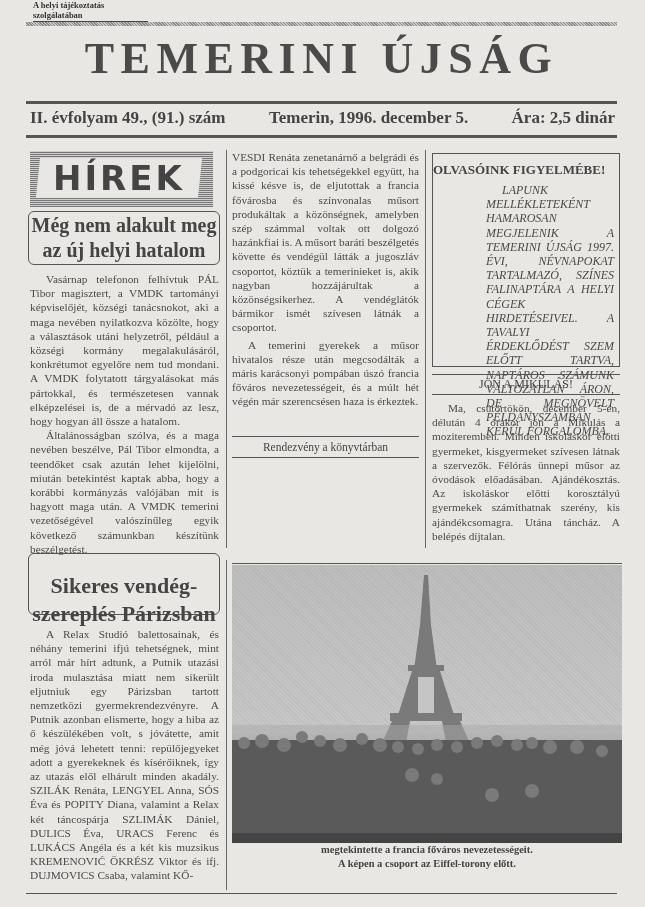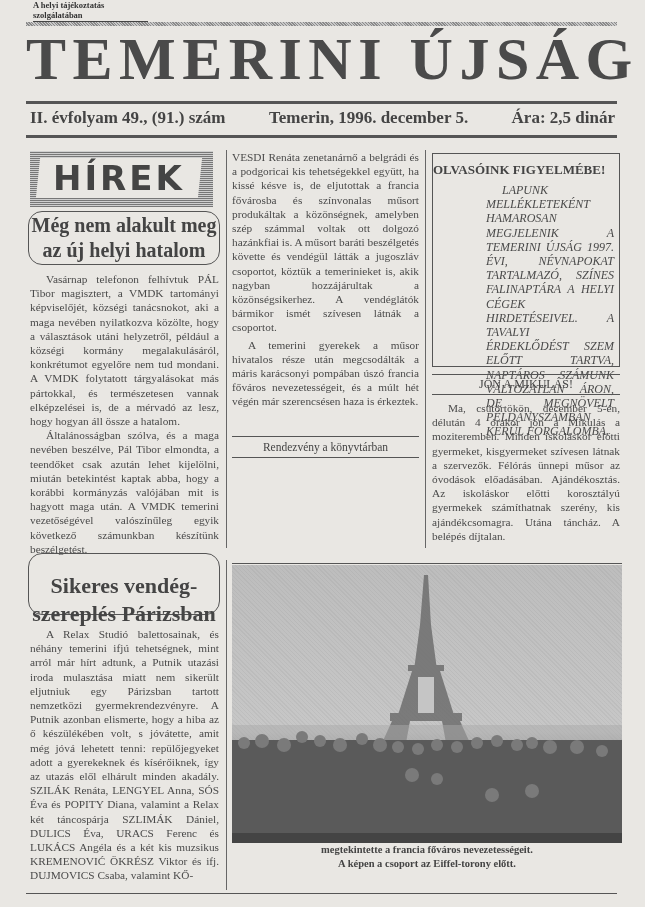--- a/index.html
+++ b/index.html
@@ -16,21 +16,21 @@
     font-size: 8.5px; font-weight: bold; color: #333;
     border-bottom: 1px solid #444; padding-bottom: 1px; line-height: 10px;
   }
   .hatch {
     position: absolute; left: 26px; width: 591px; height: 4px;
     background: repeating-linear-gradient(45deg, #8a8a8a 0 1px, #c9c9c9 1px 2px);
   }
   .masthead {
     position: absolute; left: 26px; top: 26px; width: 591px; height: 66px;
     font-family: "Liberation Serif", serif; font-weight: bold;
-    font-size: 60px; line-height: 66px; letter-spacing: 6.5px;
+    font-size: 44px; line-height: 66px; letter-spacing: 6.5px;
     color: #4a4a4a; text-align: center; white-space: nowrap;
   }
   .rule-thick { position: absolute; left: 26px; width: 591px; height: 3px; background: #555; }
   .issue-line {
     position: absolute; left: 30px; top: 108px; width: 585px;
     display: flex; justify-content: space-between;
     font-size: 17px; font-weight: bold; color: #444; line-height: 20px;
     font-family: "Liberation Serif", serif;
   }
   .col-rule { position: absolute; width: 1px; background: #666; }
@@ -46,21 +46,21 @@
     background: #e9e7e3; transform: skewX(-6deg);
     display: flex; align-items: center; justify-content: center;
   }
   .hirek-text {
     transform: skewX(6deg);
     font-family: "DejaVu Sans", sans-serif; font-weight: bold; font-size: 34px;
     letter-spacing: 3px; color: #444; line-height: 40px;
   }
 
   .headline-box {
-    position: absolute; border: 1px solid #555; border-radius: 14px;
+    position: absolute; border: 1px solid #555; border-radius: 6px;
     text-align: center; font-weight: bold; color: #444;
     font-family: "Liberation Serif", serif;
   }
   .body-text {
     position: absolute; font-size: 11.3px; line-height: 14.2px;
     text-align: justify; color: #4a4a4a;
   }
   .body-text p { margin: 0; text-indent: 16px; }
   .body-text p.noindent { text-indent: 0; }
 

